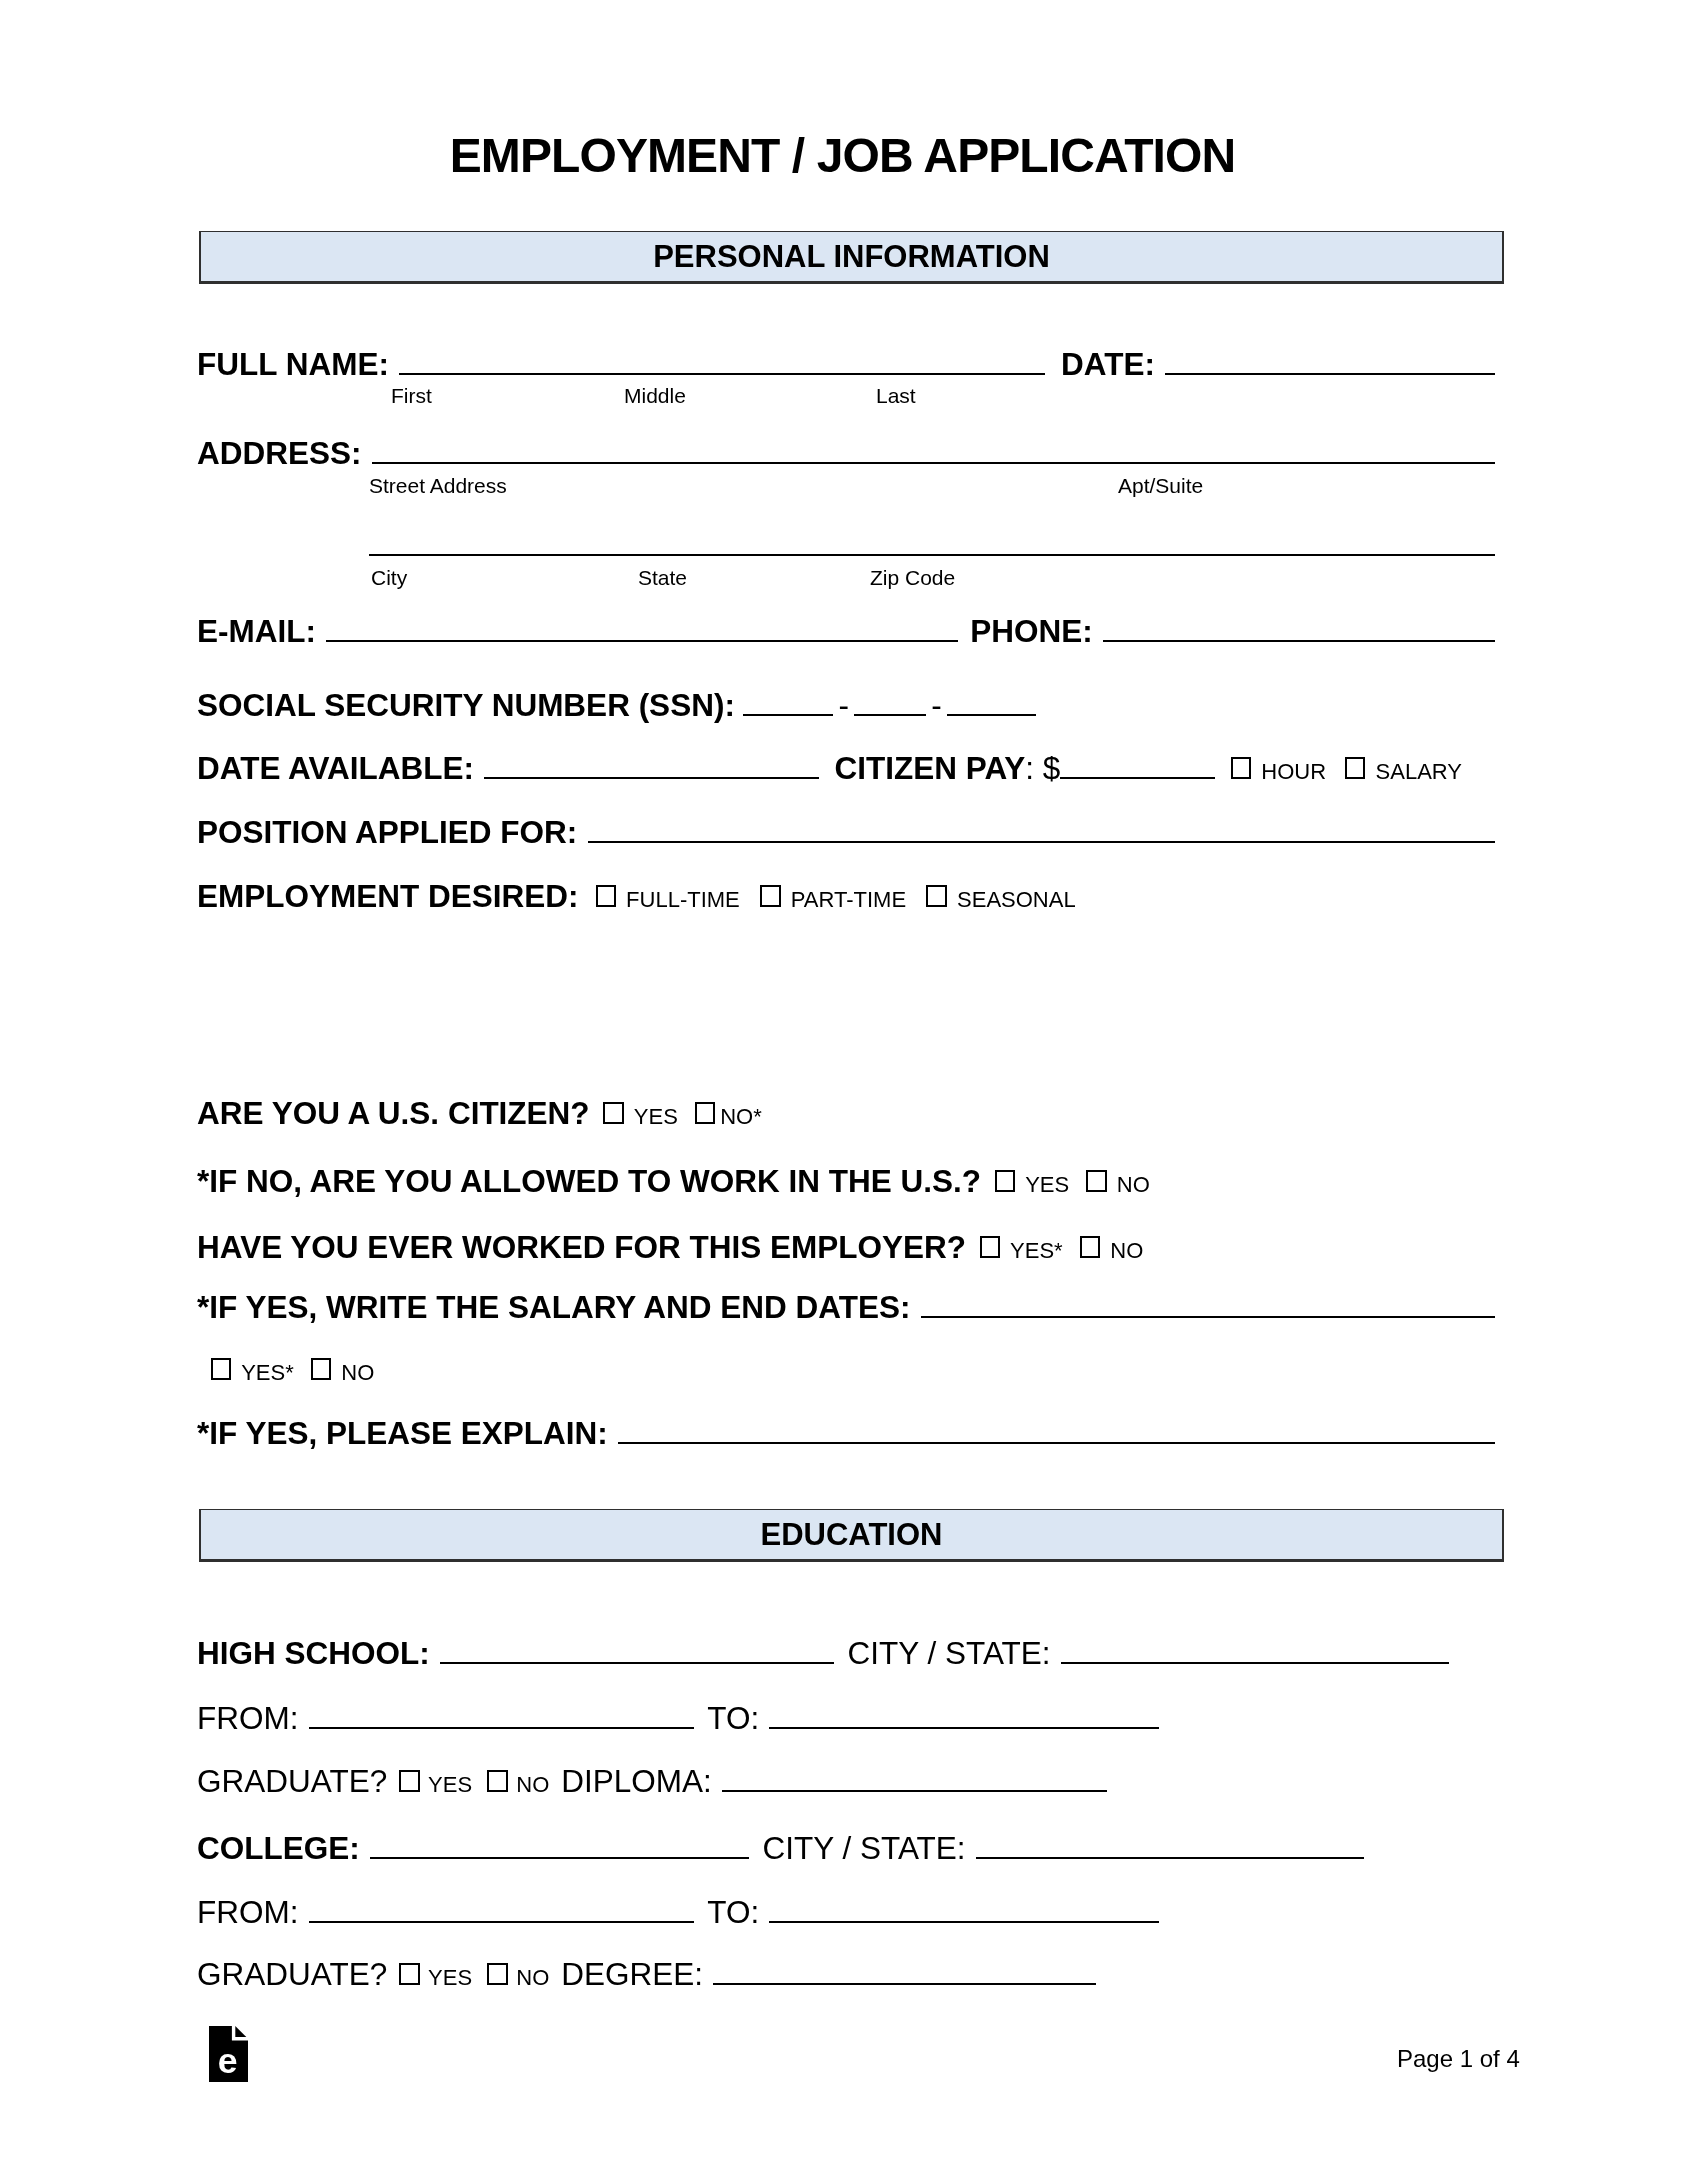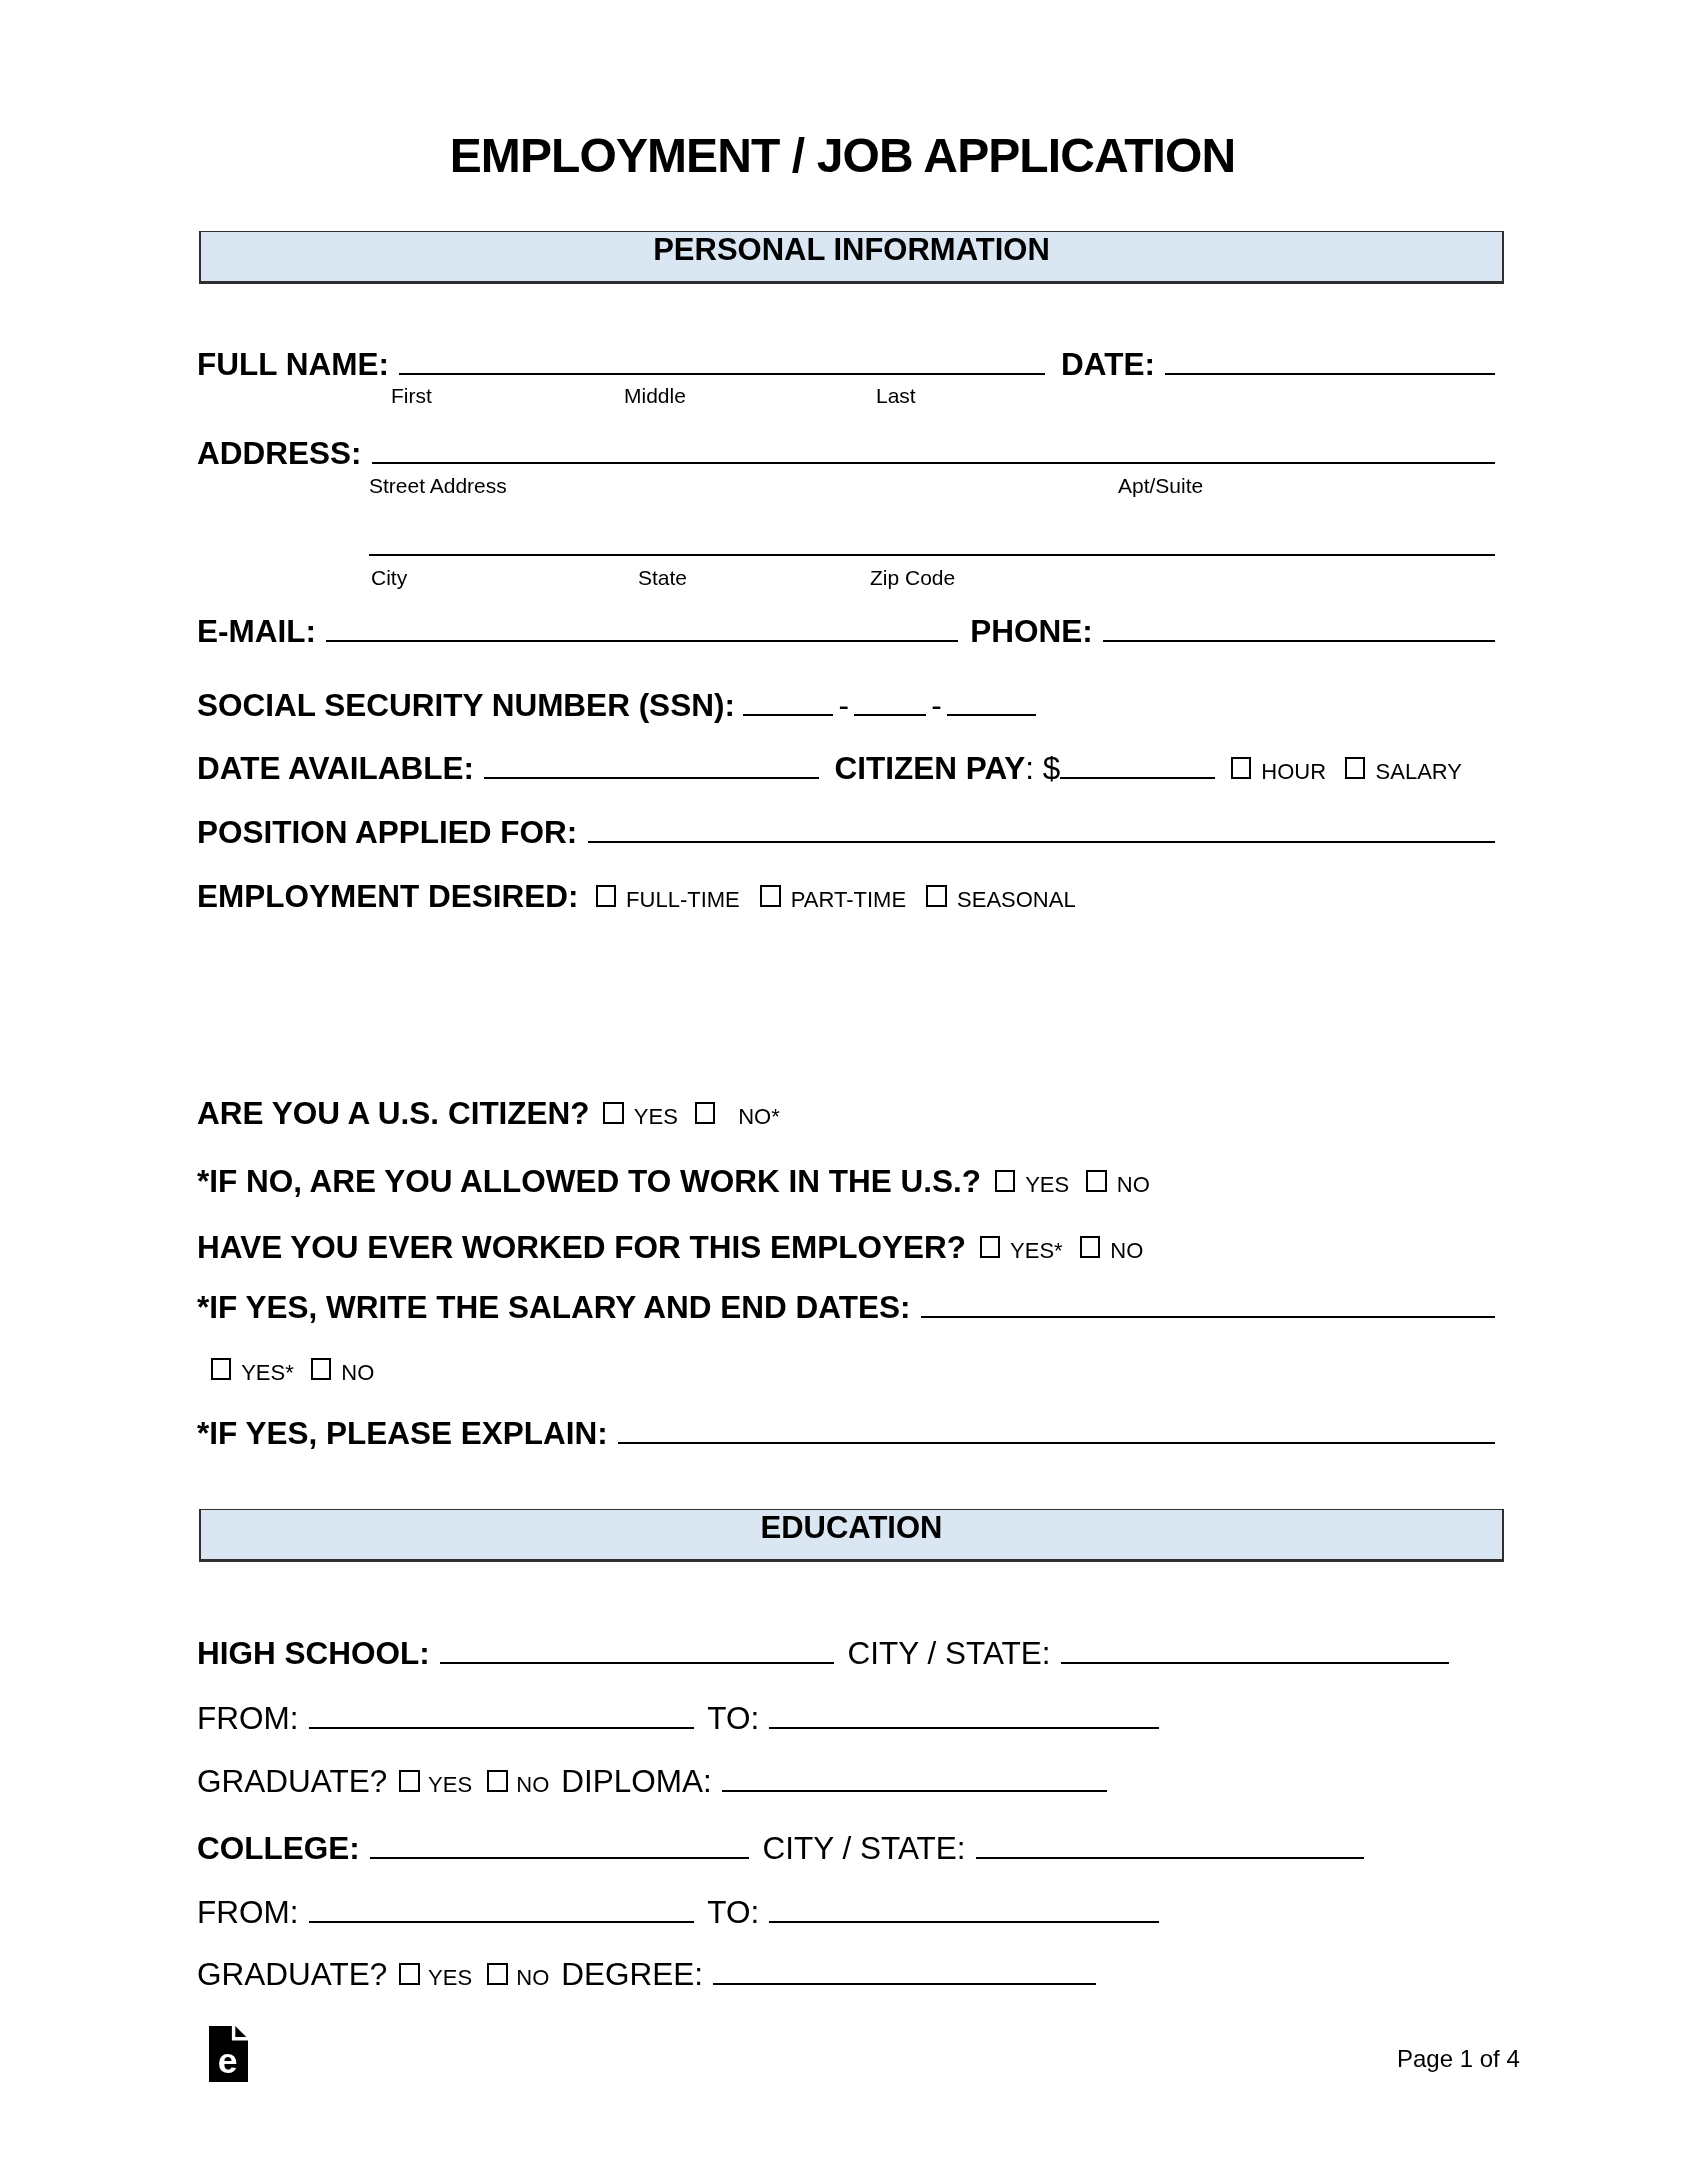--- a/index.html
+++ b/index.html
@@ -9,21 +9,21 @@
   }
   .title {
     position:absolute; top:128px; left:0; width:100%; margin:0;
     text-align:center; font-size:48px; line-height:55px; font-weight:bold;
     letter-spacing:-0.9px;
   }
   .sec-header {
     position:absolute; left:199px; width:1305px; height:53px; box-sizing:border-box;
     background:#dbe6f3;
     border:2.6px solid #2f2f2f; border-top-width:1.7px; border-bottom-width:3.4px;
-    display:flex; align-items:flex-start; justify-content:center;
+    display:flex; align-items:center; justify-content:center;
     font-size:31px; font-weight:bold; letter-spacing:0;
   }
   .row {
     position:absolute; left:197px; width:1298px;
     display:flex; align-items:baseline;
     font-size:31.5px; line-height:36px; white-space:nowrap;
   }
   .b { font-weight:bold; }
   .line {
     display:inline-block; height:10.2px; border-bottom:2.6px solid #000;
@@ -116,21 +116,21 @@
     <span class="cb" style="margin-left:20.4px"></span>
     <span class="opt" style="margin-left:10.2px">SEASONAL</span>
   </div>
 
 
   <div class="row" style="top:1095px">
     <span class="b">ARE YOU A U.S. CITIZEN?</span>
     <span class="cb" style="margin-left:13.6px"></span>
     <span class="opt" style="margin-left:10.2px">YES</span>
     <span class="cb" style="margin-left:17px"></span>
-    <span class="opt" style="margin-left:23px">NO*</span>
+    <span class="opt" style="margin-left:5px">NO*</span>
   </div>
 
   <div class="row" style="top:1163px">
     <span class="b">*IF NO, ARE YOU ALLOWED TO WORK IN THE U.S.?</span>
     <span class="cb" style="margin-left:13.6px"></span>
     <span class="opt" style="margin-left:10.2px">YES</span>
     <span class="cb" style="margin-left:17px"></span>
     <span class="opt" style="margin-left:10.2px">NO</span>
   </div>
 

